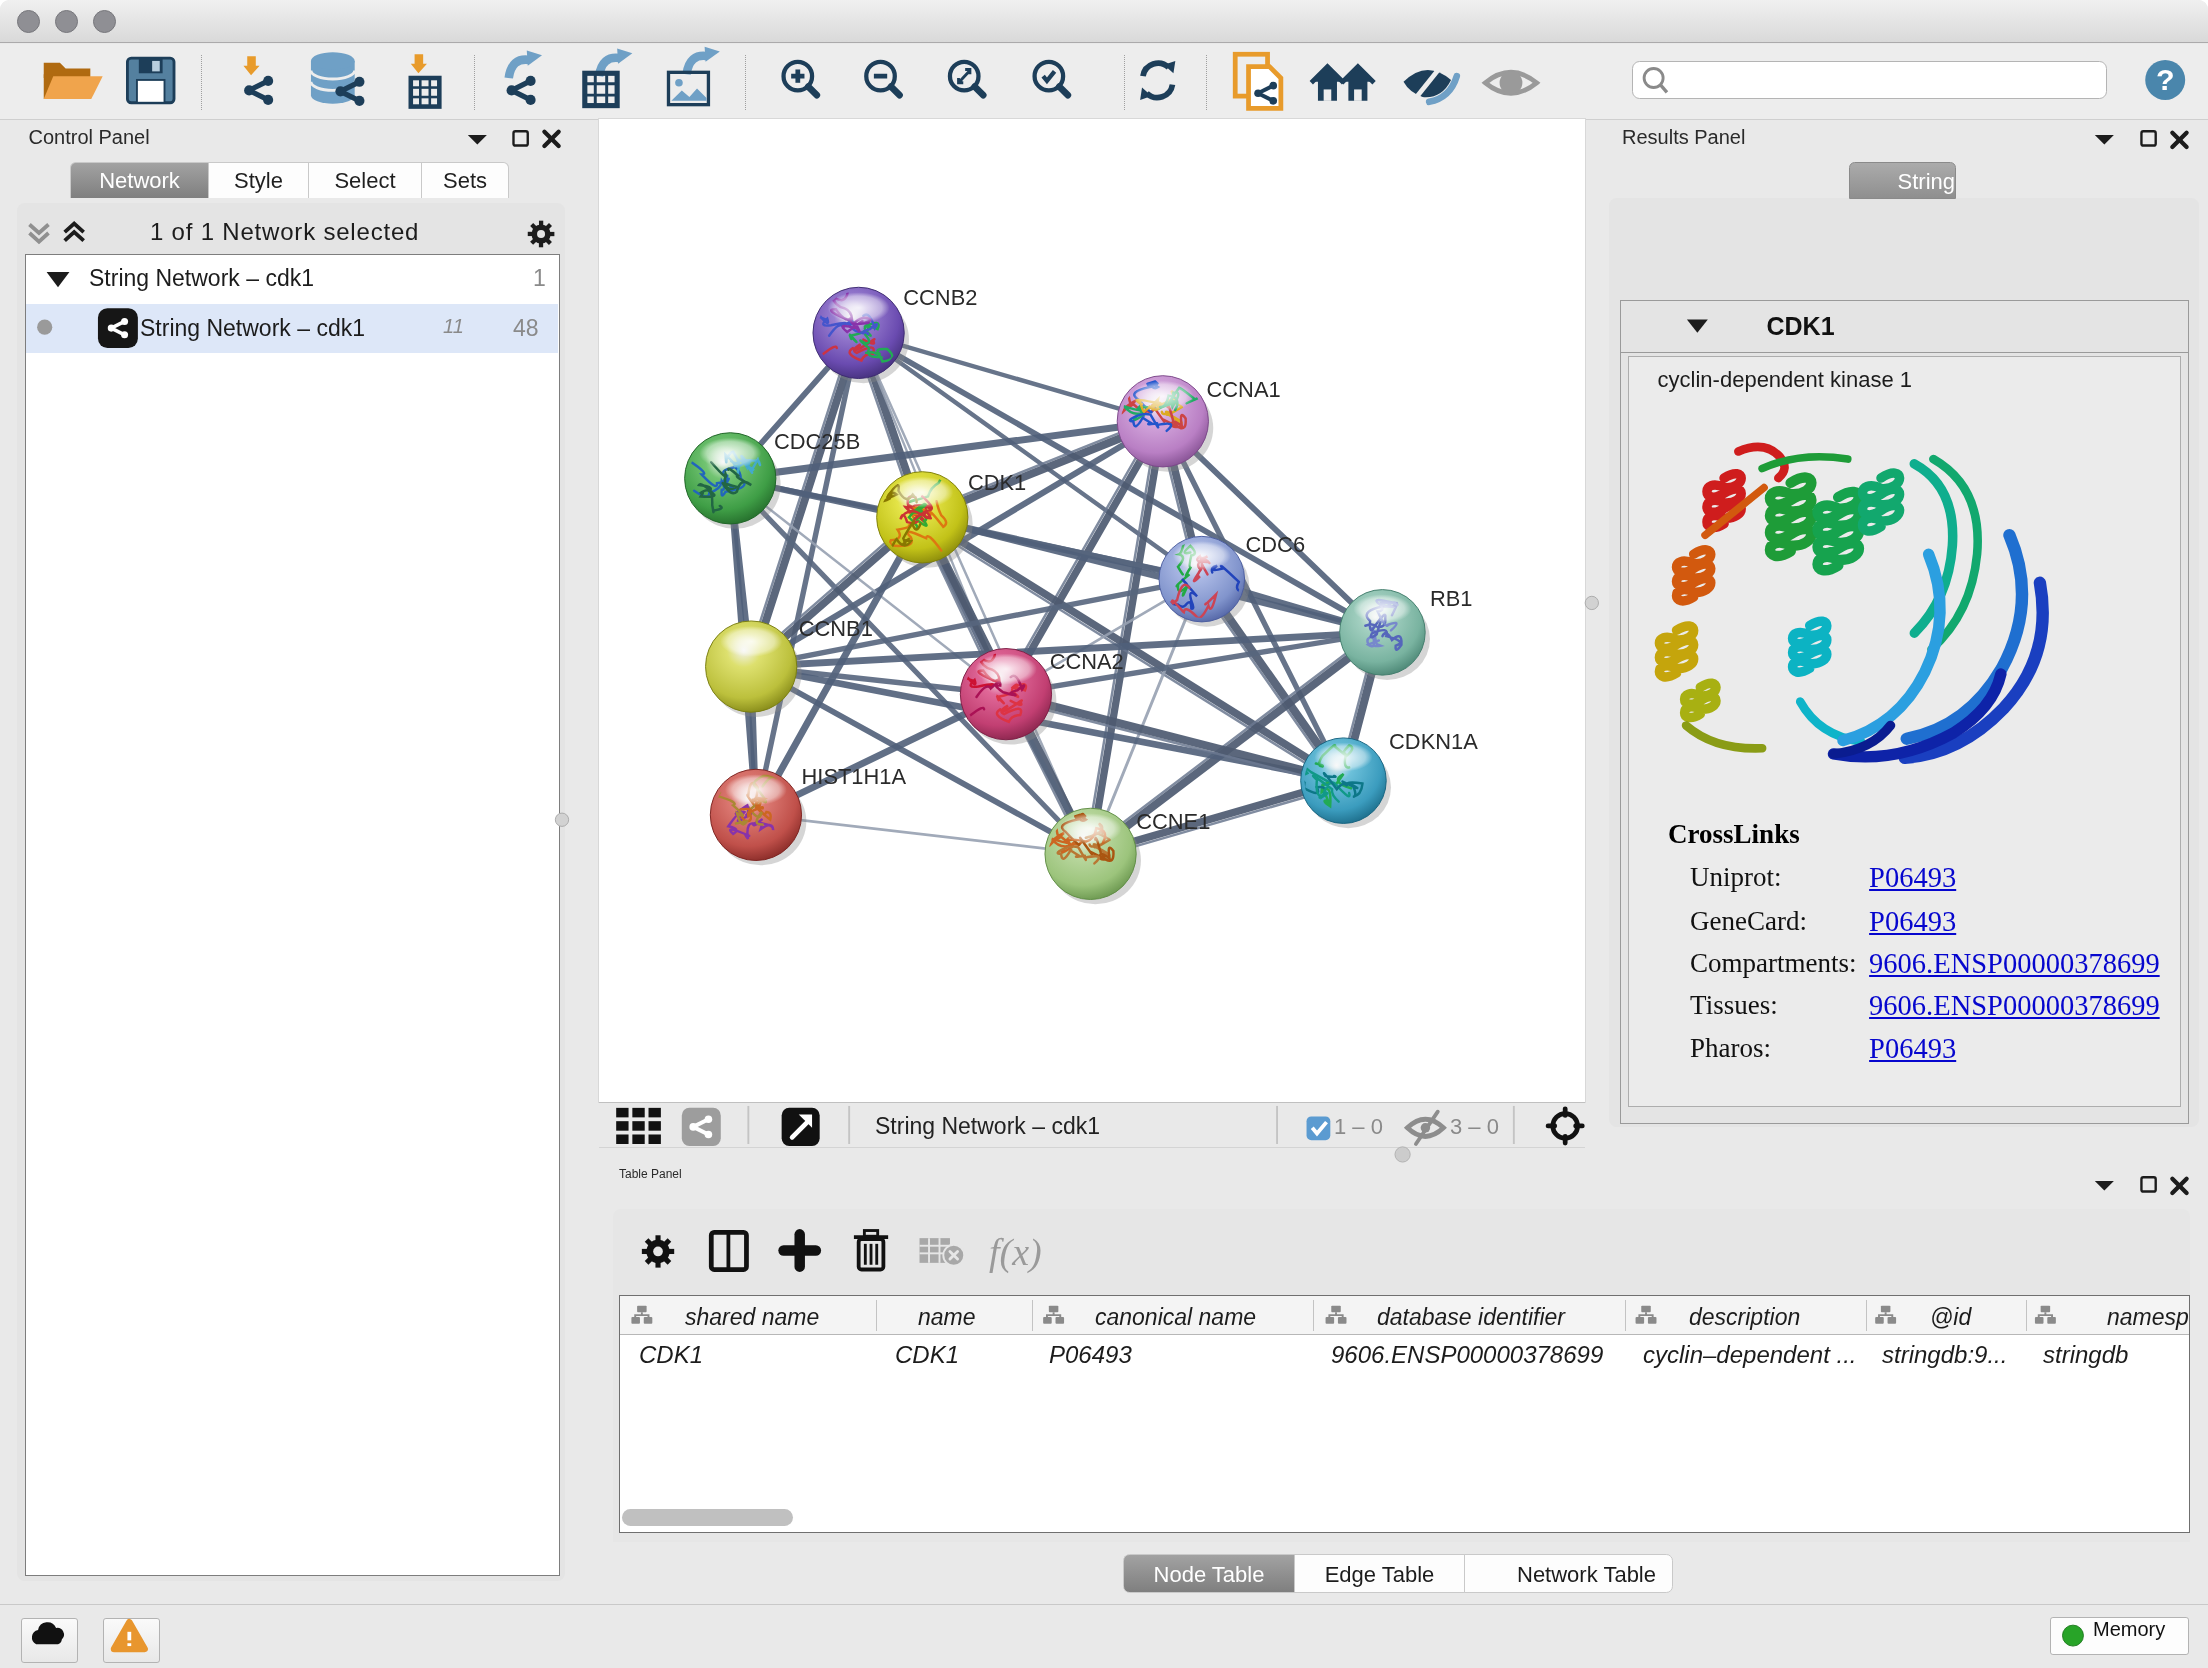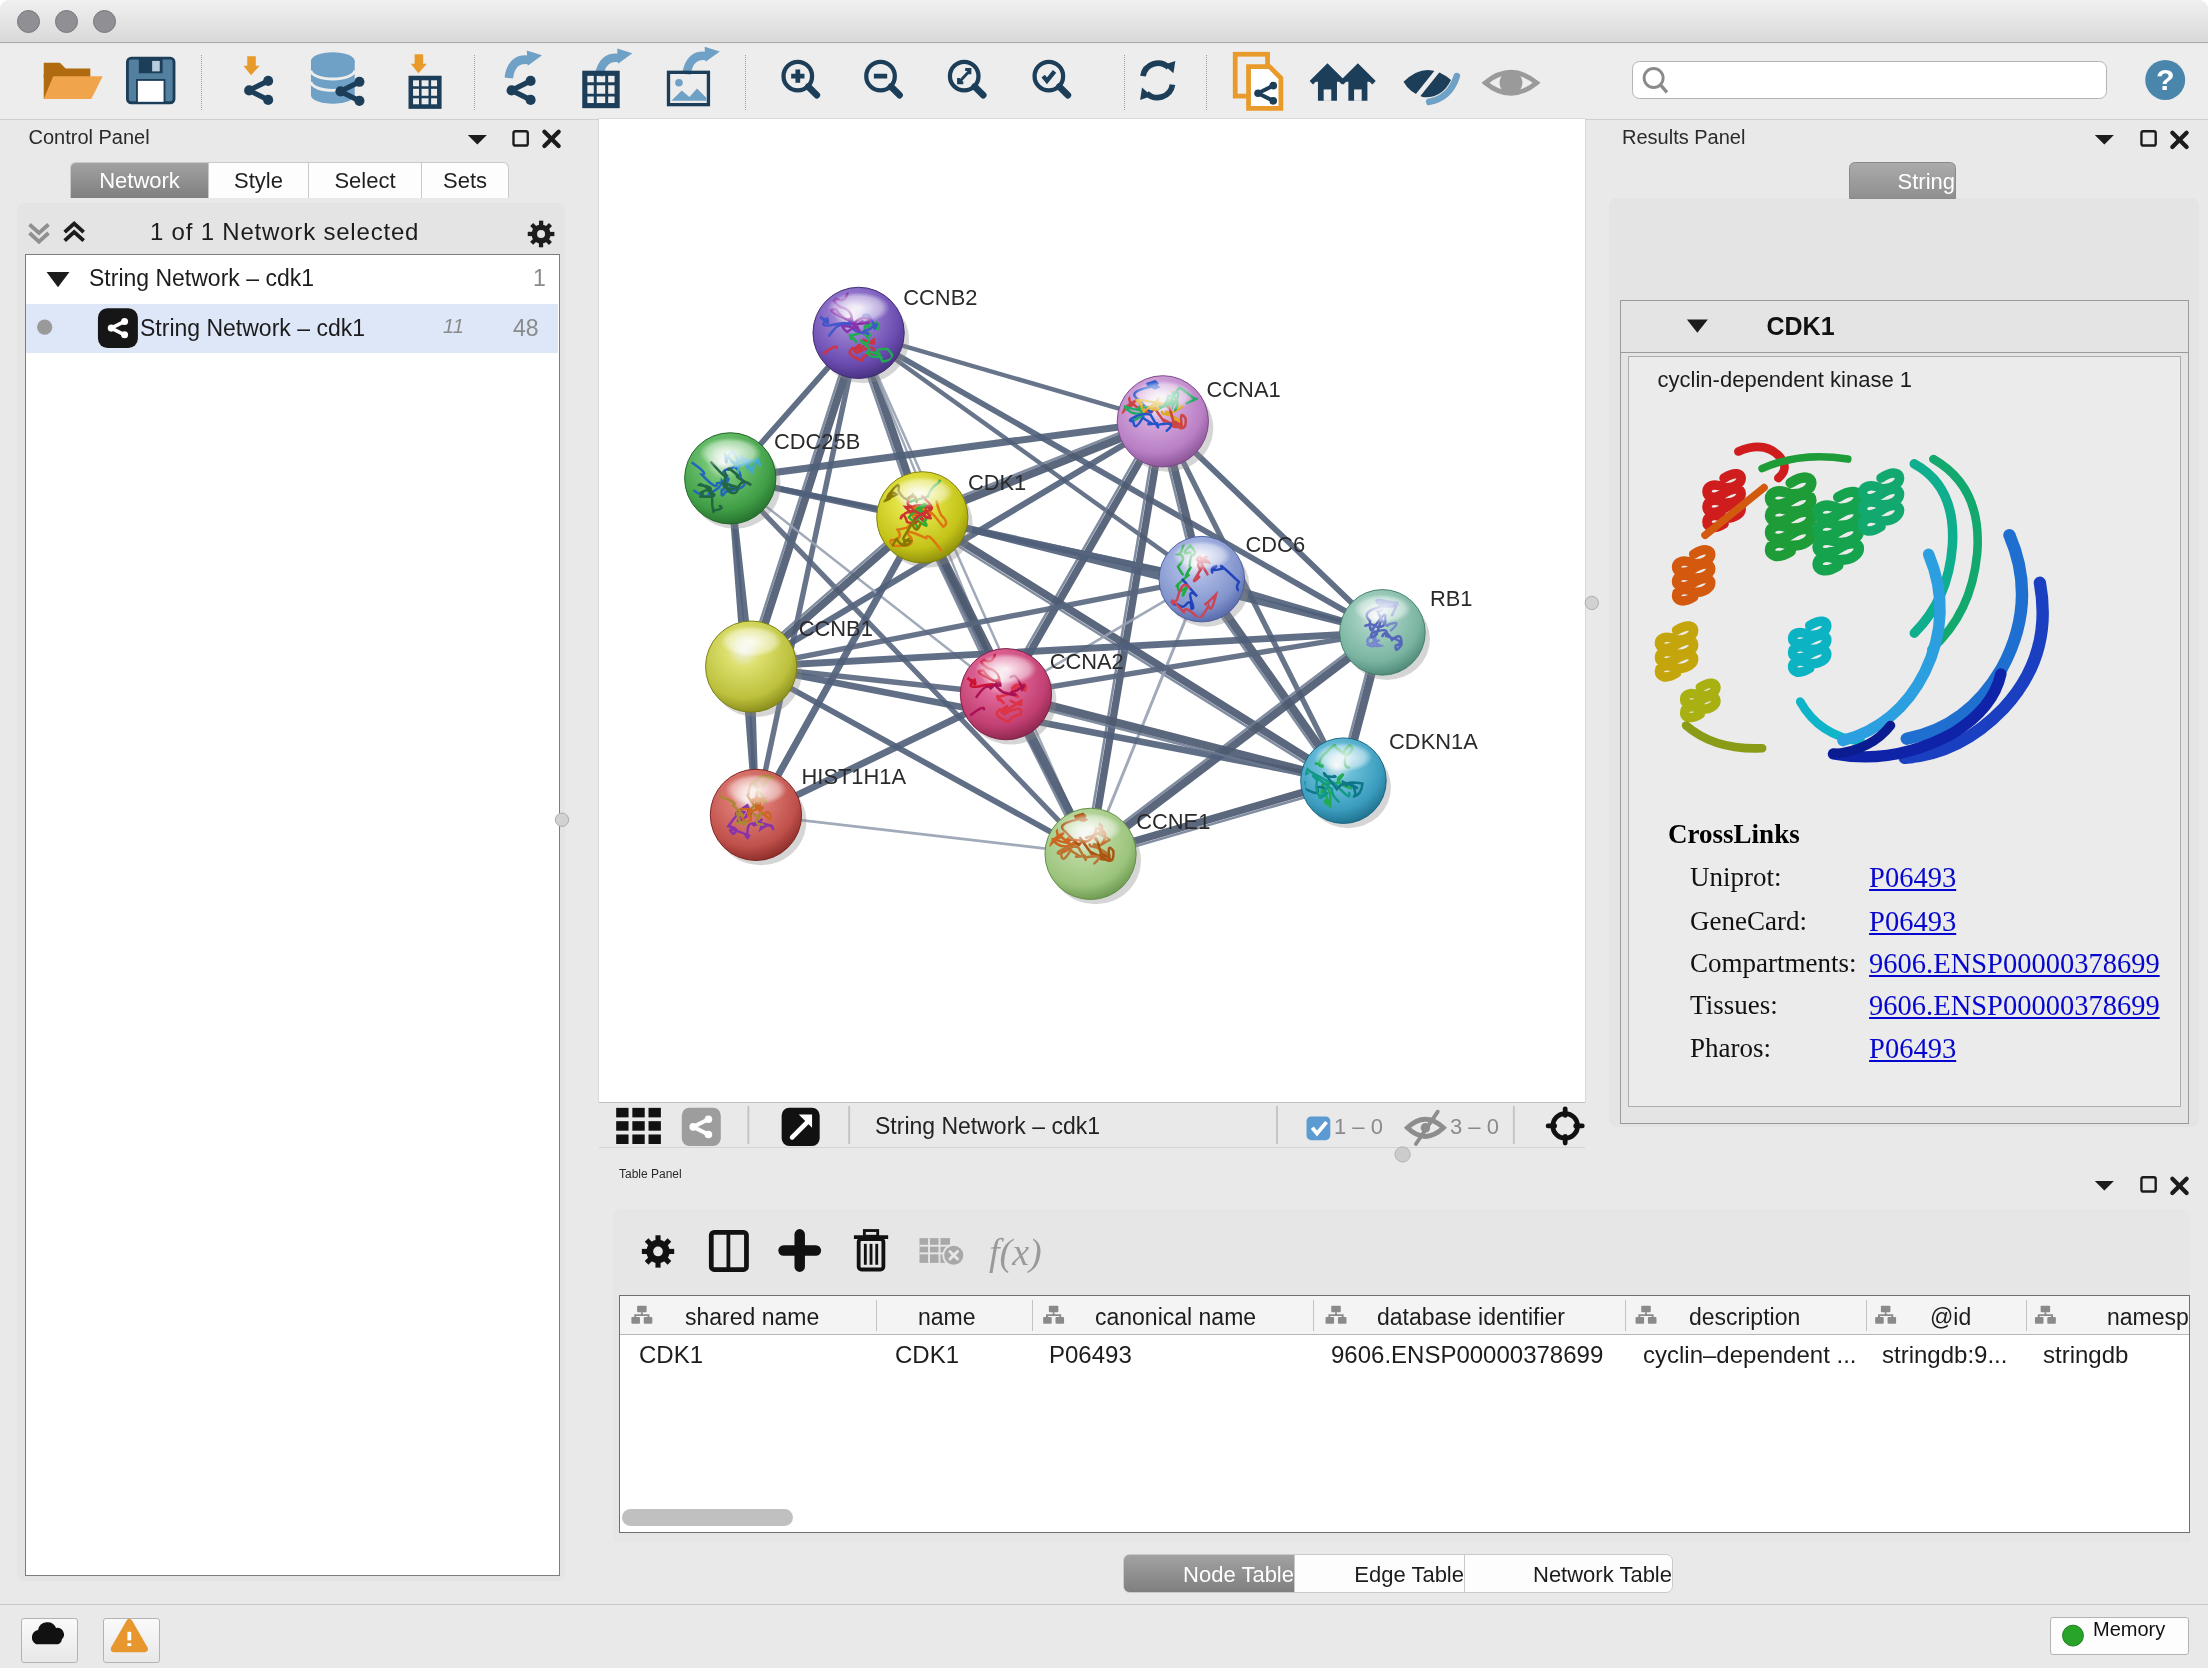--- a/index.html
+++ b/index.html
@@ -45,27 +45,27 @@
      border-radius:5.7px 5.7px 0 0; color:#fff; font-size:22px; text-align:right; line-height:37px; border:1px solid #8a8a8a;}
   #cdk1hdr { left:0px; top:0px; width:567px; height:52px; border-bottom:1px solid #9a9a9a; }
   #rp-inner { left:7.6px; top:55px; width:553px; height:751px; border:1px solid #adadad; background:#ebebeb; }
   .serif { font-family:"Liberation Serif", serif; }
   .xl-label { left:61px; font-size:27px; color:#111; }
   .xl-link { left:240px; font-size:28.5px; color:#0606ce; text-decoration:underline; }
 
   
   #tp-title { left:619px; top:1167px; font-size:12px; color:#2a2a2a; }
   #tp-panel { left:613px; top:1209px; width:1577px; height:333px; background:#e6e6e6; border-radius:7.6px 7.6px 0 0; }
-  #tp-table { left:619px; top:1295px; width:1571px; height:238px; background:#fff; border:1.9px solid #6f6f6f; overflow:hidden; }
+  #tp-table { left:619px; top:1295px; width:1571px; height:238px; background:#fff; border:1.9px solid #6f6f6f; overflow:hidden;font-style:italic; }
   #tp-header { left:0; top:0; width:100%; height:39px; background:#f4f4f4; border-bottom:1.9px solid #b7b7b7; }
   .th { position:absolute; top:0; height:39px; font-size:23px; color:#1c1c1c; }
   .th .lbl { position:absolute; top:7.6px; white-space:nowrap; }
   .colsep { position:absolute; top:3.8px; height:31px; width:0; border-left:1px solid #c3c3c3; }
   .td { position:absolute; top:45px; white-space:nowrap; font-size:24px; color:#1c1c1c; }
-  .ttab { height:39px; line-height:39px; display:inline-block; text-align:right; font-size:22px; color:#1c1c1c;
+  .ttab { height:39px; line-height:39px; display:inline-block; text-align:center; font-size:22px; color:#1c1c1c;
       background:#fdfdfd; border:1px solid #c9c9c9; }
   .ttab.sel { background:linear-gradient(#a2a2a2,#7f7f7f); color:#fff; }
 
   
   #statusbar { left:0; top:1604px; width:2208px; height:65px; background:#e9e9e9; border-top:1.9px solid #c9c9c9; }
   .sbtn { top:13.3px; width:57px; height:45px; background:linear-gradient(#fafafa,#e8e8e8); border:1.4px solid #b3b3b3; border-radius:2.9px; }
   #membtn { left:2050px; top:1617px; width:139px; height:38px; background:#fdfdfd; border:1.4px solid #b3b3b3; border-radius:2.9px;
      font-size:20px; color:#111; }
 </style>
 </head>

